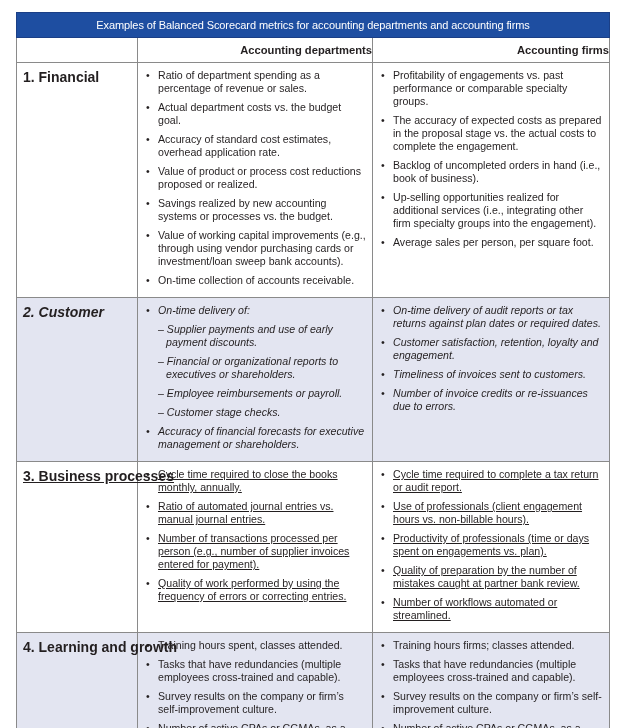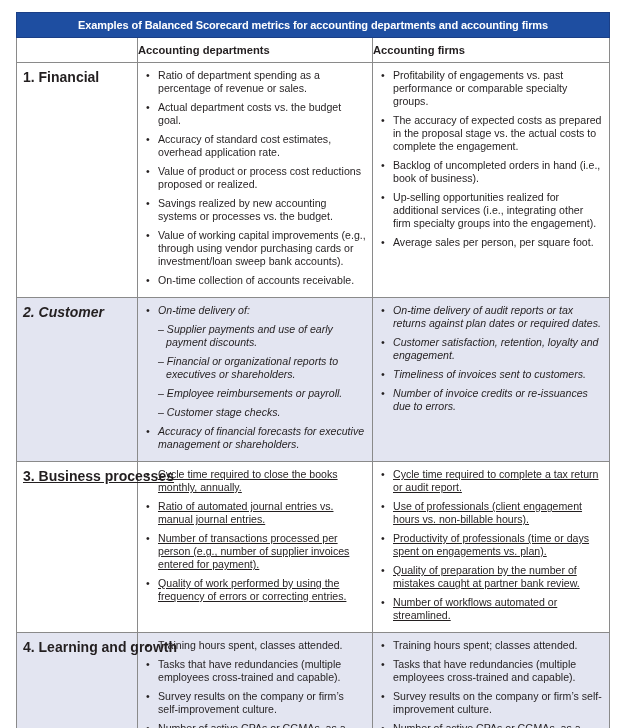--- a/index.html
+++ b/index.html
@@ -26,36 +26,36 @@
       line-height: 13px;
     }
     .scorecard td, .scorecard th {
       border: 1px solid #8a8a8a;
       vertical-align: top;
       padding: 0;
     }
     .title-row th {
       background: #1e4ea1;
       color: #ffffff;
-      font-weight: bold;
+      font-weight: normal;
       font-size: 11px;
       height: 24px;
       line-height: 24px;
       text-align: center;
       border: 1px solid #1b3f86;
       letter-spacing: -0.1px;
     }
     .header-row th {
       background: #ffffff;
       color: #231f20;
       font-weight: bold;
       font-size: 11.2px;
       height: 24px;
       line-height: 24px;
-      text-align: left;
+      text-align: right;
     }
     .cat-cell {
       font-weight: bold;
       font-size: 14px;
       padding: 8px 6px 0 6px !important;
       white-space: nowrap;
     }
     .list-cell {
       padding: 6px 6px 4px 8px !important;
     }
@@ -176,21 +176,21 @@
       <td class="list-cell">
         <ul class="metrics">
             <li><span class="bullet">•</span><span>Training hours spent, classes attended.</span></li>
             <li><span class="bullet">•</span><span>Tasks that have redundancies (multiple employees cross-trained and capable).</span></li>
             <li><span class="bullet">•</span><span>Survey results on the company or firm’s self-improvement culture.</span></li>
             <li><span class="bullet">•</span><span>Number of active CPAs or CGMAs, as a ratio of the team.</span></li>
           </ul>
       </td>
       <td class="list-cell">
         <ul class="metrics">
-            <li><span class="bullet">•</span><span>Training hours spent; classes attended.</span></li>
+            <li><span class="bullet">•</span><span>Training hours firms; classes attended.</span></li>
             <li><span class="bullet">•</span><span>Tasks that have redundancies (multiple employees cross-trained and capable).</span></li>
             <li><span class="bullet">•</span><span>Survey results on the company or firm’s self-improvement culture.</span></li>
             <li><span class="bullet">•</span><span>Number of active CPAs or CGMAs, as a ratio of the team.</span></li>
           </ul>
       </td>
     </tr>
   </tbody>
 </table>
 
 </body></html>

